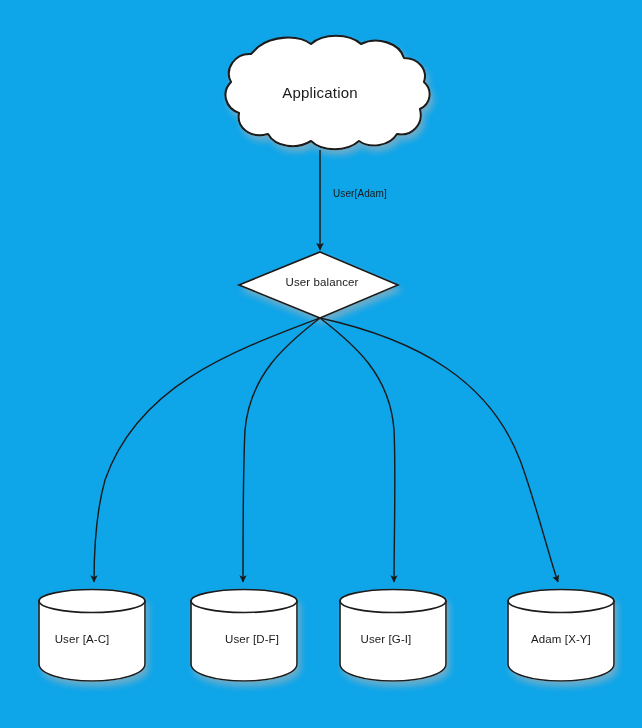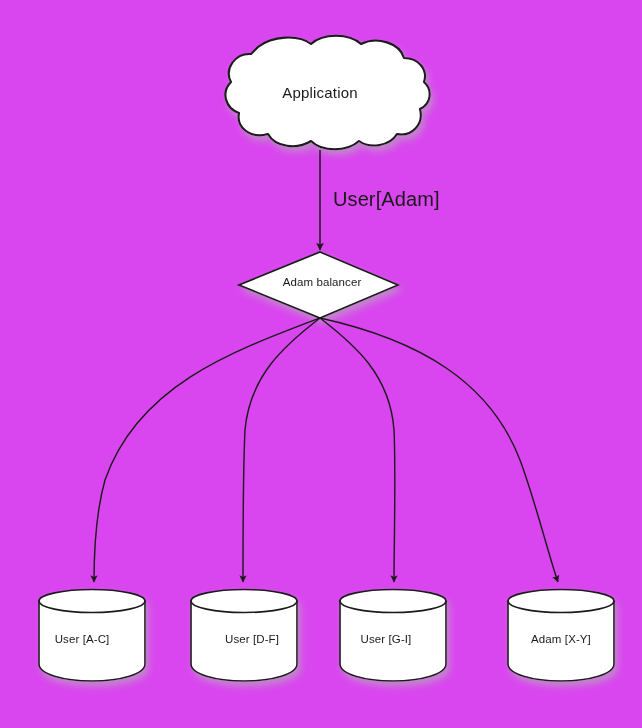--- a/index.html
+++ b/index.html
@@ -8,21 +8,21 @@
     background: #ffffff;
   }
   body {
     font-family: "Liberation Sans", sans-serif;
     -webkit-font-smoothing: antialiased;
   }
   #canvas {
     position: relative;
     width: 642px;
     height: 728px;
-    background: #d946ef;
+    background: #0ea5e9;
     overflow: hidden;
   }
   #diagram-svg {
     position: absolute;
     left: 0;
     top: 0;
     width: 642px;
     height: 728px;
     display: block;
   }
@@ -35,21 +35,21 @@
   }
   .cloud-label {
     font-size: 15px;
     letter-spacing: 0.2px;
   }
   .diamond-label {
     font-size: 11.5px;
     letter-spacing: 0.1px;
   }
   .edge-label {
-    font-size: 20px;
+    font-size: 10px;
     letter-spacing: 0.1px;
   }
   .db-label {
     font-size: 11.5px;
     letter-spacing: 0.1px;
   }
 </style>
 </head>
 <body>
 
@@ -120,21 +120,21 @@
     <g filter="url(#softshadow)">
       <path d="M 508 601 L 508 664 C 508 674, 532 681, 561 681 C 590 681, 614 674, 614 664 L 614 601 Z" fill="#ffffff" stroke="#1a1a1a" stroke-width="1.6"></path>
       <ellipse cx="561" cy="601" rx="53" ry="11.5" fill="#ffffff" stroke="#1a1a1a" stroke-width="1.6"></ellipse>
     </g>
   </svg>
 
   <div class="node-label cloud-label" style="left:230px; top:84px; width:180px;">Application</div>
 
   <div class="node-label edge-label" style="left:333px; top:188px; width:120px; text-align:left;">User[Adam]</div>
 
-  <div class="node-label diamond-label" style="left:260px; top:276px; width:124px;">Adam balancer</div>
+  <div class="node-label diamond-label" style="left:260px; top:276px; width:124px;">User balancer</div>
 
   <div class="node-label db-label" style="left:39px; top:633px; width:86px;">User [A-C]</div>
 
   <div class="node-label db-label" style="left:199px; top:633px; width:106px;">User [D-F]</div>
 
   <div class="node-label db-label" style="left:340px; top:633px; width:92px;">User [G-I]</div>
 
   <div class="node-label db-label" style="left:508px; top:633px; width:106px;">Adam [X-Y]</div>
 
 </div>

